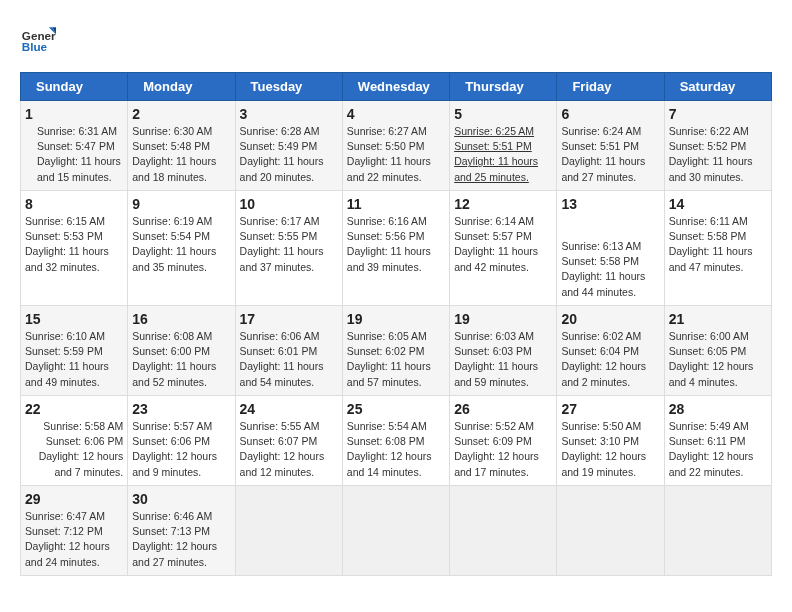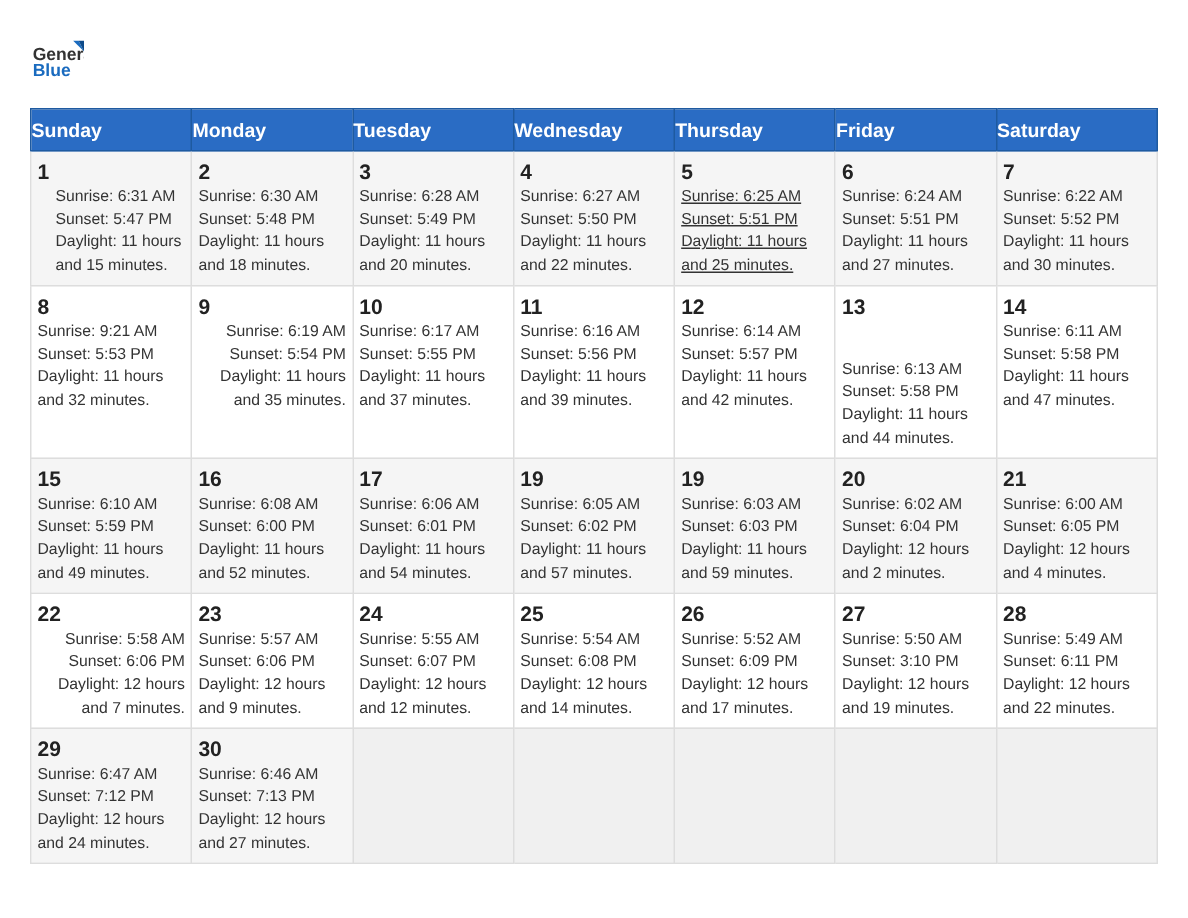--- a/index.html
+++ b/index.html
@@ -42,21 +42,21 @@
     table {
       width: 100%;
       border-collapse: collapse;
       font-size: 11px;
     }
     thead tr {
       background-color: #2a6cc4;
       color: white;
     }
     thead th {
-      padding: 6px 0;
+      padding: 6px 15px;
       text-align: left;
       font-size: 13px;
       font-weight: 600;
       border: 1px solid #1e5aa0;
     }
     tbody tr {
       vertical-align: top;
     }
     tbody tr:nth-child(odd) {
       background-color: #f5f5f5;
@@ -171,28 +171,28 @@
           <span class="day-number">7</span>
           <div class="day-info" style="white-space: pre-line;">Sunrise: 6:22 AM
 Sunset: 5:52 PM
 Daylight: 11 hours
 and 30 minutes.</div>
         </td>
       </tr>
       <tr class="week-row">
         <td>
           <span class="day-number">8</span>
-          <div class="day-info" style="white-space: pre-line;">Sunrise: 9:21 AM
+          <div class="day-info" style="white-space: pre-line;">Sunrise: 6:15 AM
 Sunset: 5:53 PM
 Daylight: 11 hours
 and 32 minutes.</div>
         </td>
         <td>
           <span class="day-number">9</span>
-          <div class="day-info" style="white-space: pre-line; text-align: right;">Sunrise: 6:19 AM
+          <div class="day-info" style="white-space: pre-line;">Sunrise: 6:19 AM
 Sunset: 5:54 PM
 Daylight: 11 hours
 and 35 minutes.</div>
         </td>
         <td>
           <span class="day-number">10</span>
           <div class="day-info" style="white-space: pre-line;">Sunrise: 6:17 AM
 Sunset: 5:55 PM
 Daylight: 11 hours
 and 37 minutes.</div>

